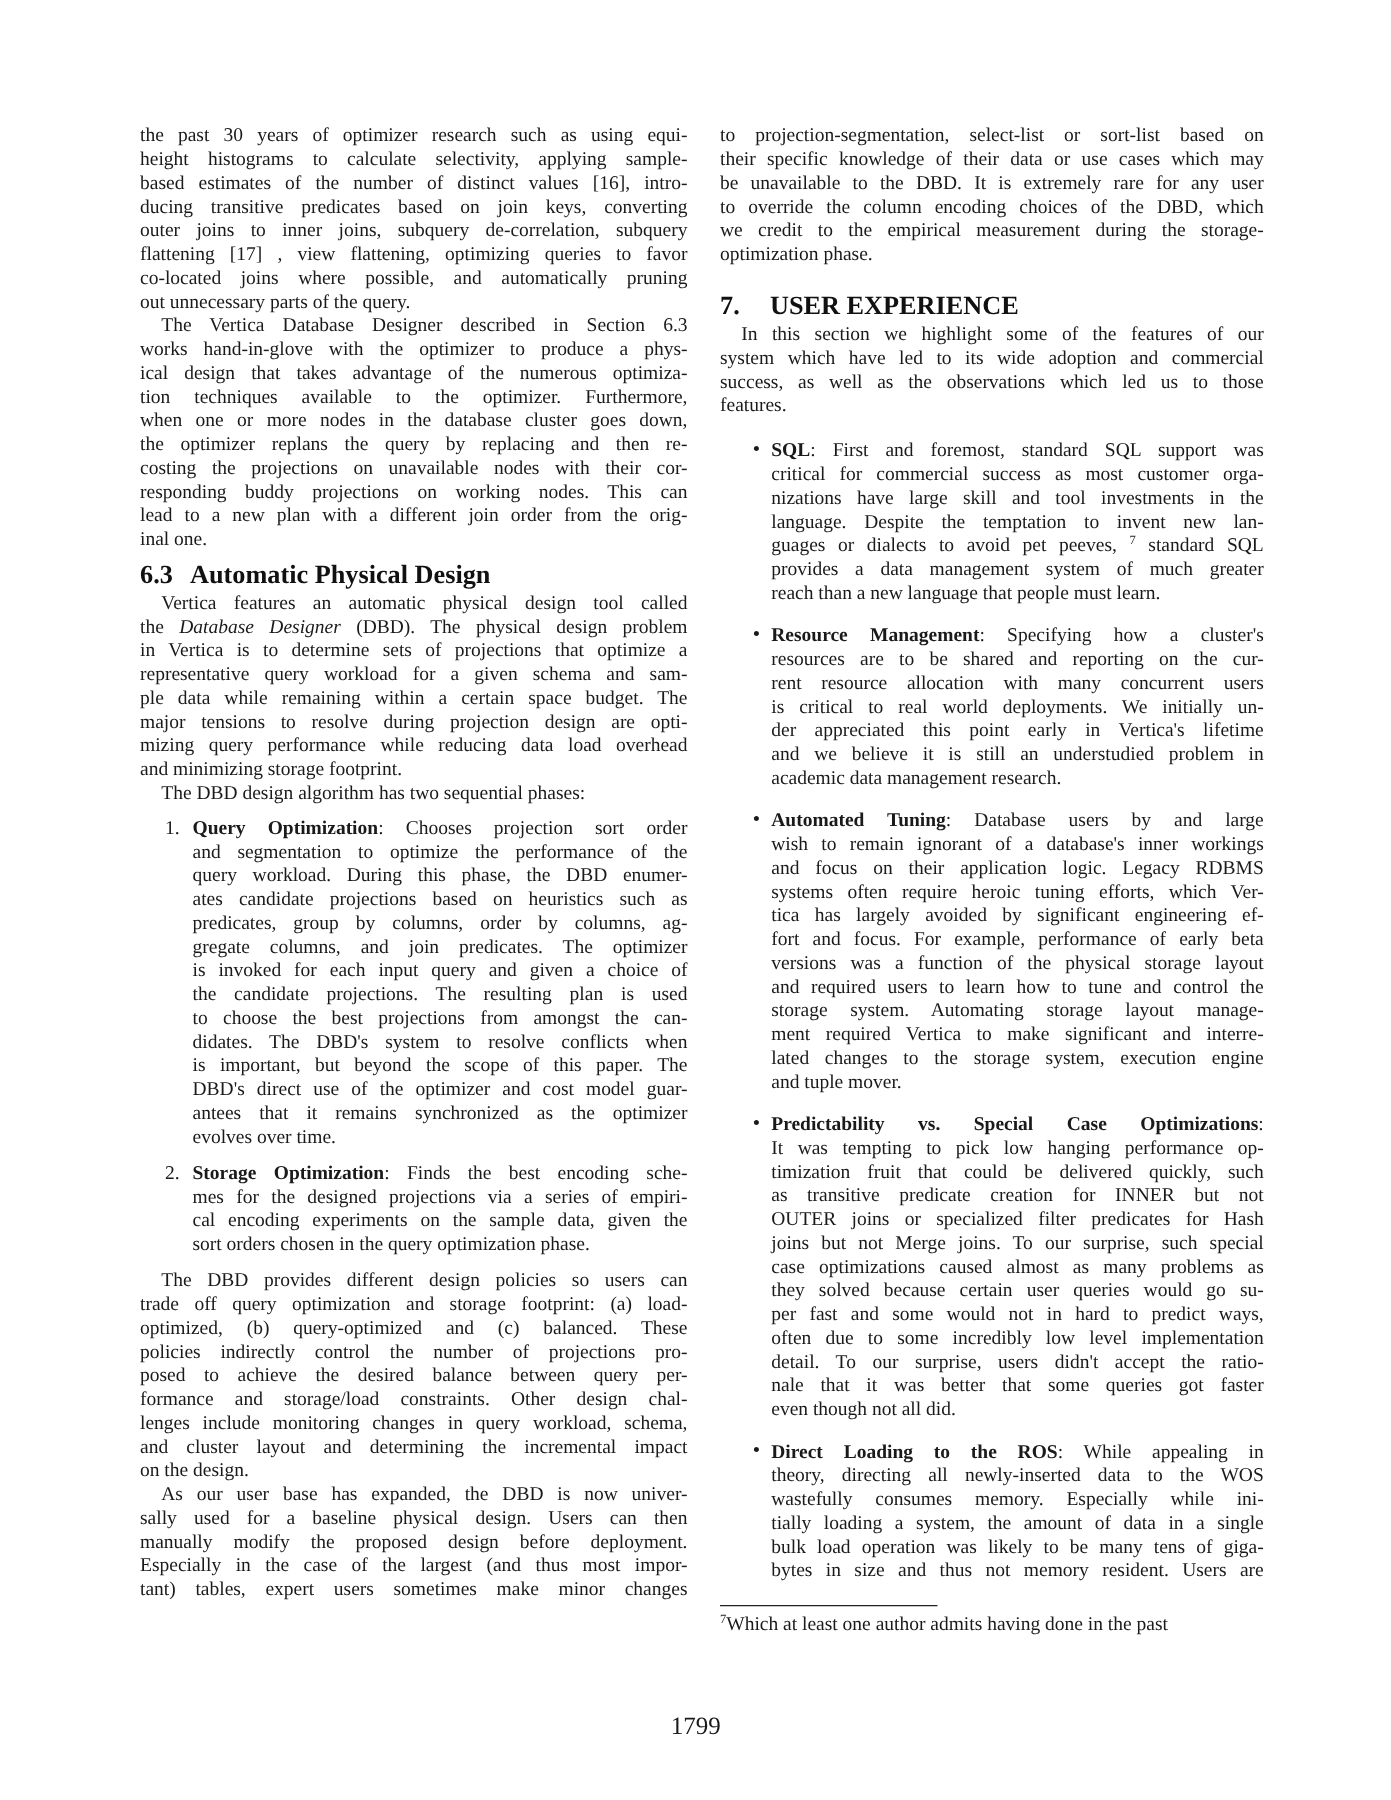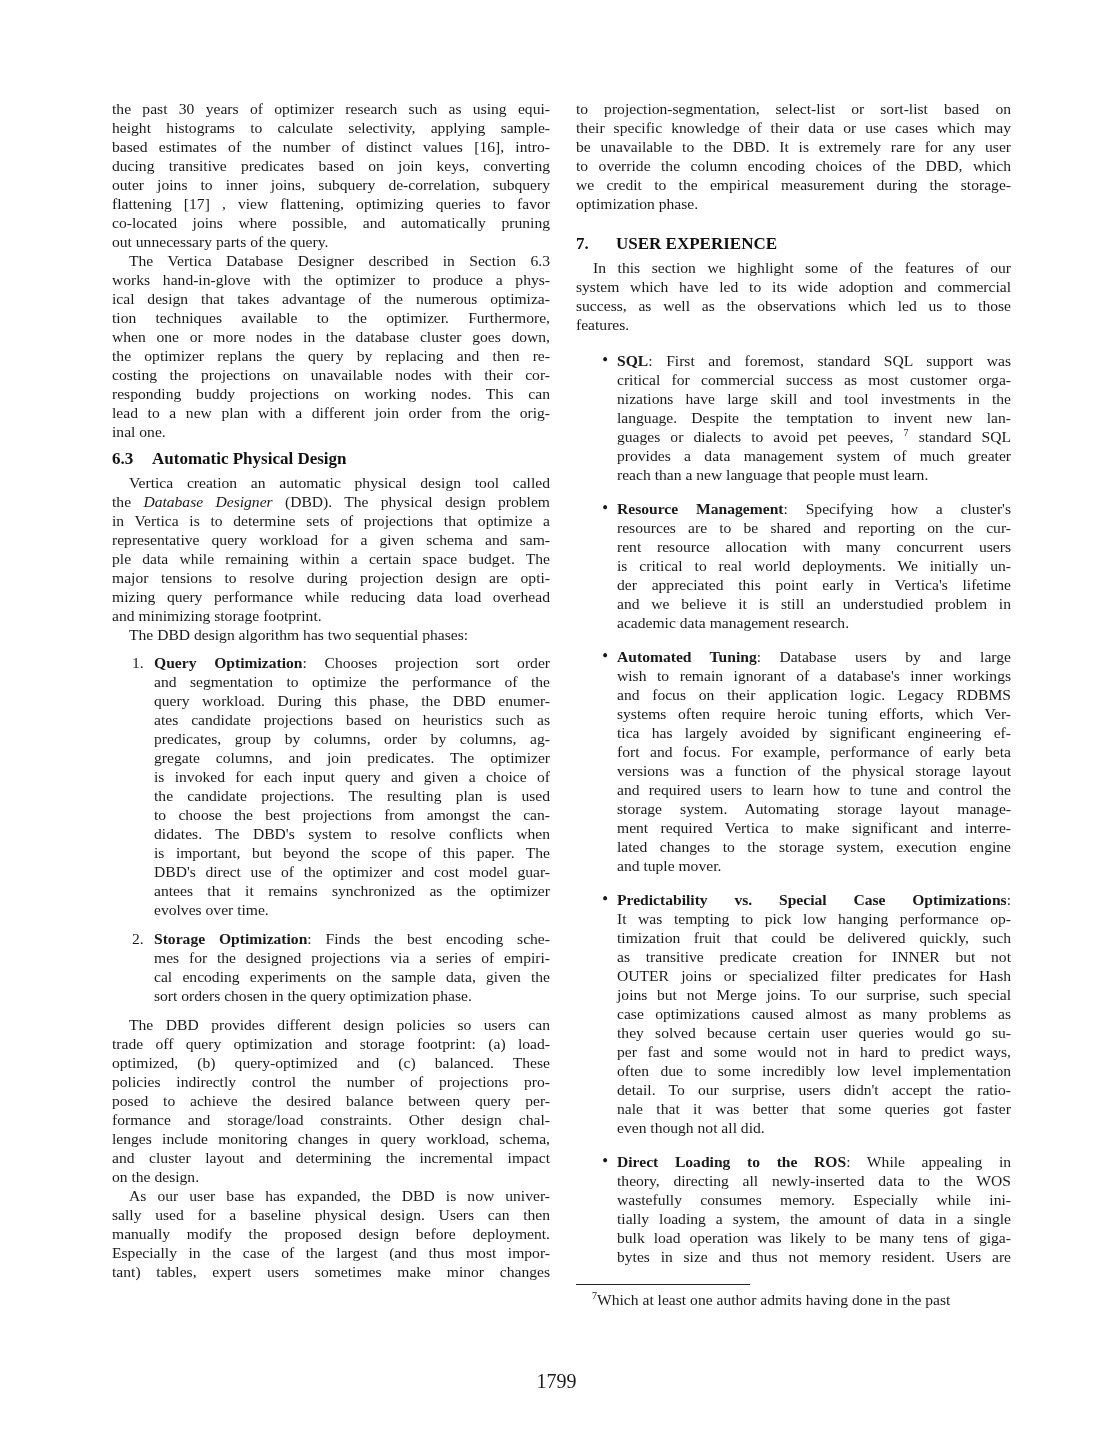--- a/index.html
+++ b/index.html
@@ -15,42 +15,42 @@
     display: block; height: 19px; line-height: 19px;
     font-family: "Liberation Serif", "DejaVu Serif", serif;
     font-size: 15.6px; white-space: nowrap;
     text-align: justify; text-align-last: justify;
   }
   .line.last { text-align-last: left; }
   .indent { padding-left: 17px; }
   .para { margin: 0; }
   h2.sec {
     margin: 0; font-family: "Liberation Serif", "DejaVu Serif", serif;
-    font-weight: bold; font-size: 17px; line-height: 26px; color: #111;
+    font-weight: bold; font-size: 21px; line-height: 26px; color: #111;
   }
   h2.sec .num { display: inline-block; width: 40px; }
   .olist { margin: 0; padding: 0; }
   .oitem { position: relative; padding-left: 42px; }
   .oitem .marker {
     position: absolute; left: 20px; top: 0; height: 19px; line-height: 19px;
     font-family: "Liberation Serif", serif; font-size: 15.6px;
   }
   .ulist { margin: 0; padding: 0; }
   .uitem { position: relative; padding-left: 41px; }
   .uitem .marker {
     position: absolute; left: 25px; top: 0; height: 19px; line-height: 19px;
     font-size: 14px;
   }
   b { font-weight: bold; }
   .footnote-rule {
     position: absolute; left: 576px; top: 1284px; width: 174px; height: 1px;
     background: #222;
   }
   .footnote {
-    position: absolute; left: 592px; top: 1290px; width: 435px;
+    position: absolute; left: 576px; top: 1290px; width: 435px;
     font-family: "Liberation Serif", serif; font-size: 15.6px; line-height: 19px;
     white-space: nowrap;
   }
   sup { font-size: 10px; vertical-align: 6px; line-height: 0; }
   .page-number {
     position: absolute; left: 0; width: 1113px; top: 1370px; text-align: center;
     font-family: "Liberation Serif", serif; font-size: 20px;
   }
 </style>
 </head>
@@ -80,21 +80,21 @@
     <span class="line">responding buddy projections on working nodes. This can</span>
     <span class="line">lead to a new plan with a different join order from the orig-</span>
     <span class="line last">inal one.</span>
   </div>
 
   <h2 class="sec" style="margin-top:5px;margin-bottom:1px;">
     <span class="num">6.3</span><span>Automatic Physical Design</span>
   </h2>
 
   <div class="para">
-    <span class="line indent">Vertica creation an automatic physical design tool called</span>
+    <span class="line indent">Vertica features an automatic physical design tool called</span>
     <span class="line"><span>the </span><i>Database Designer</i><span> (DBD). The physical design problem</span></span>
     <span class="line">in Vertica is to determine sets of projections that optimize a</span>
     <span class="line">representative query workload for a given schema and sam-</span>
     <span class="line">ple data while remaining within a certain space budget.  The</span>
     <span class="line">major tensions to resolve during projection design are opti-</span>
     <span class="line">mizing query performance while reducing data load overhead</span>
     <span class="line last">and minimizing storage footprint.</span>
   </div>
 
   <div class="para">

